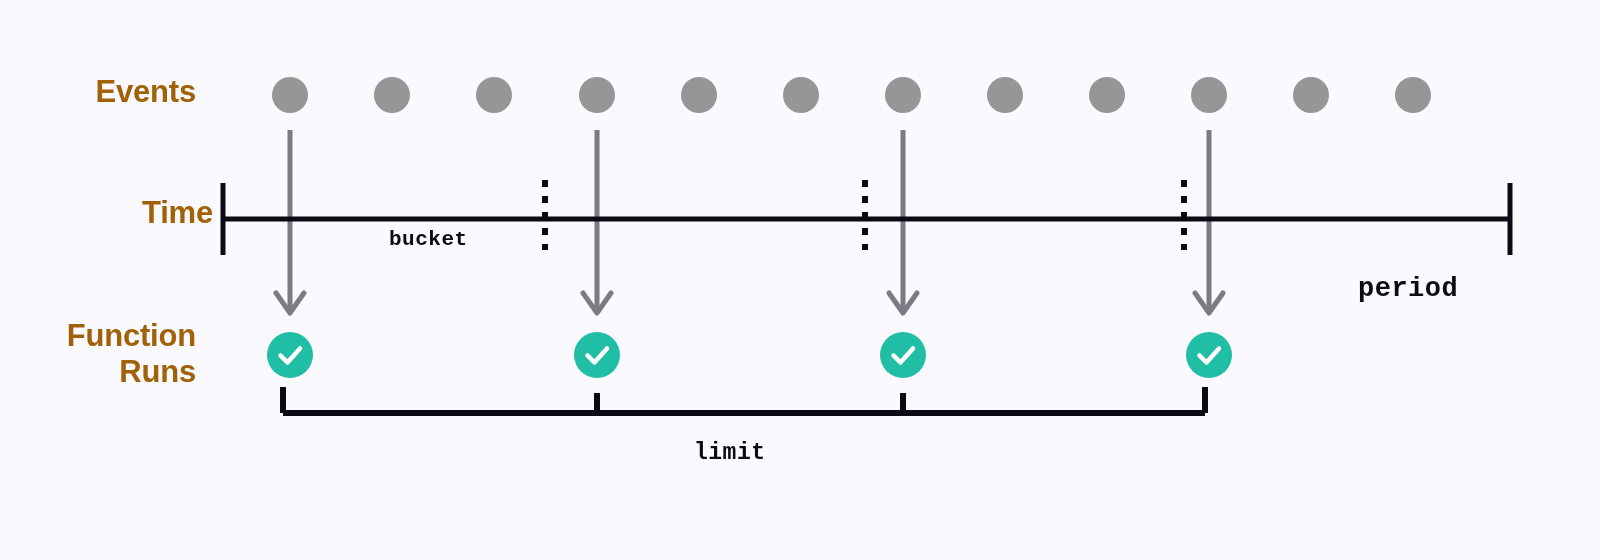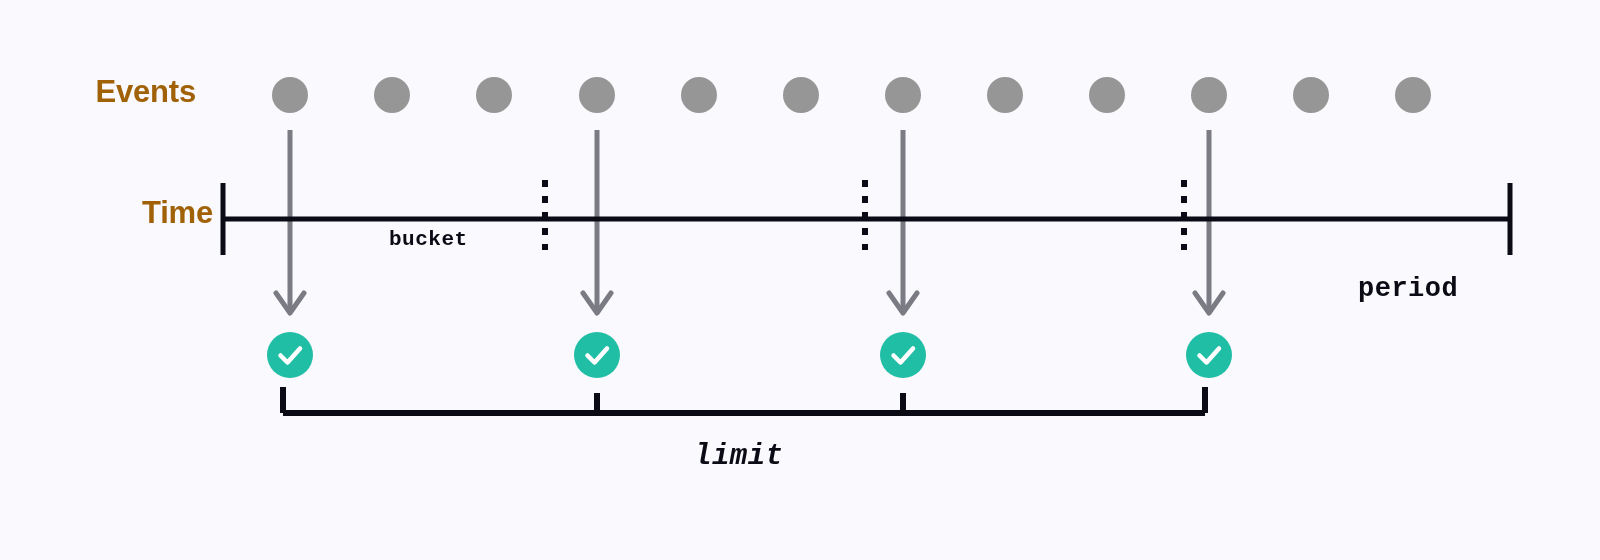--- a/index.html
+++ b/index.html
@@ -71,34 +71,35 @@
   }
   #label-period {
     left: 1358px;
     top: 274px;
     font-size: 27px;
     letter-spacing: 0.5px;
   }
   #label-limit {
     left: 694px;
     top: 440px;
-    font-size: 29px;
+    font-size: 23px;
     letter-spacing: 0.5px;
-    font-style: italic;
   }
 </style>
 </head>
 <body>
 
 <div id="diagram-root">
 
   <div class="row-label" id="label-events">Events</div>
 
   <div class="row-label" id="label-time">Time</div>
 
+  <div class="row-label" id="label-function-runs">Function
+Runs</div>
 
   <div class="mono-label" id="label-bucket">bucket</div>
 
   <div class="mono-label" id="label-period">period</div>
 
   <div class="mono-label" id="label-limit">limit</div>
 
   <svg id="diagram-svg" viewBox="0 0 1600 560">
     <g id="event-dots-group">
         <circle cx="290" cy="95" r="18" fill="#969696"></circle>

